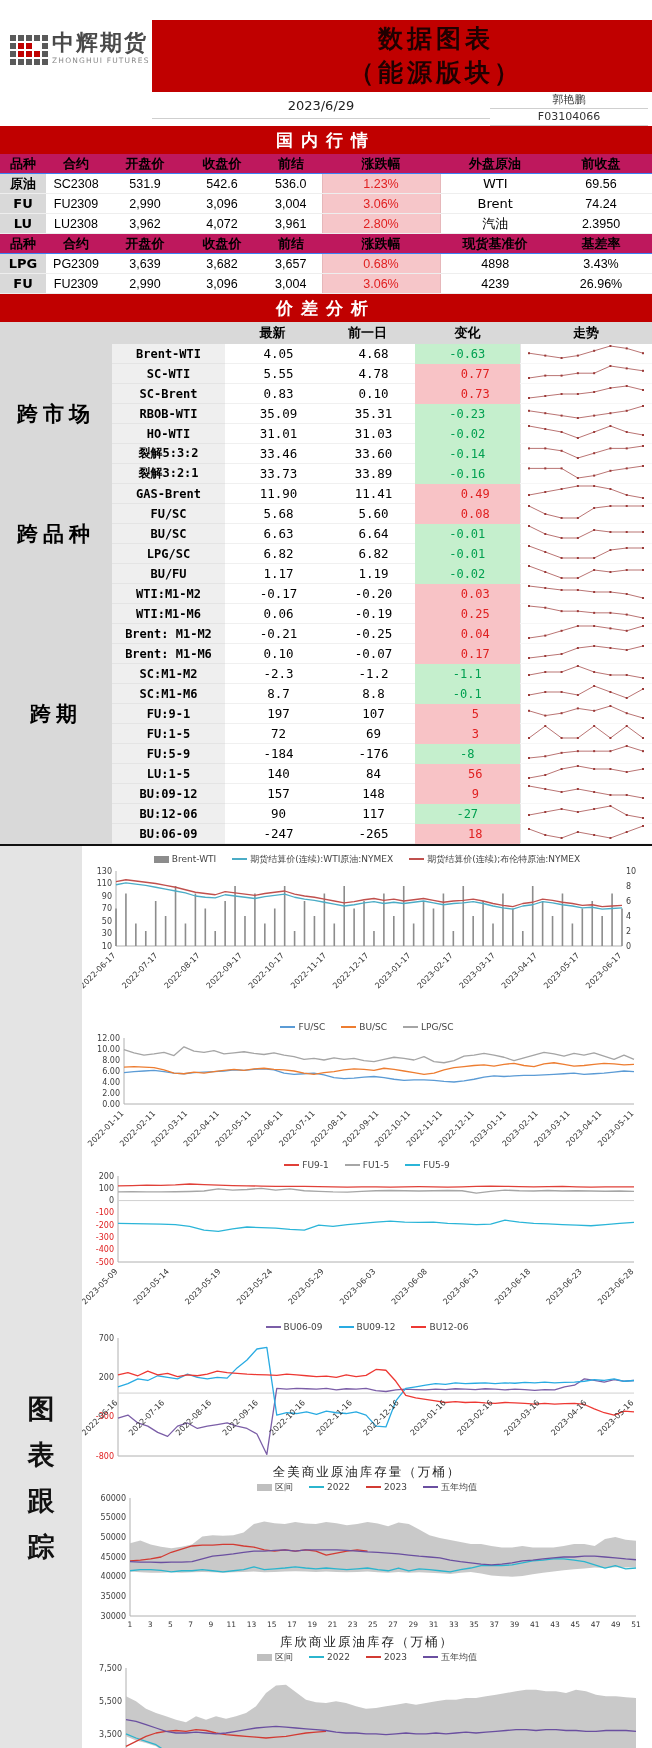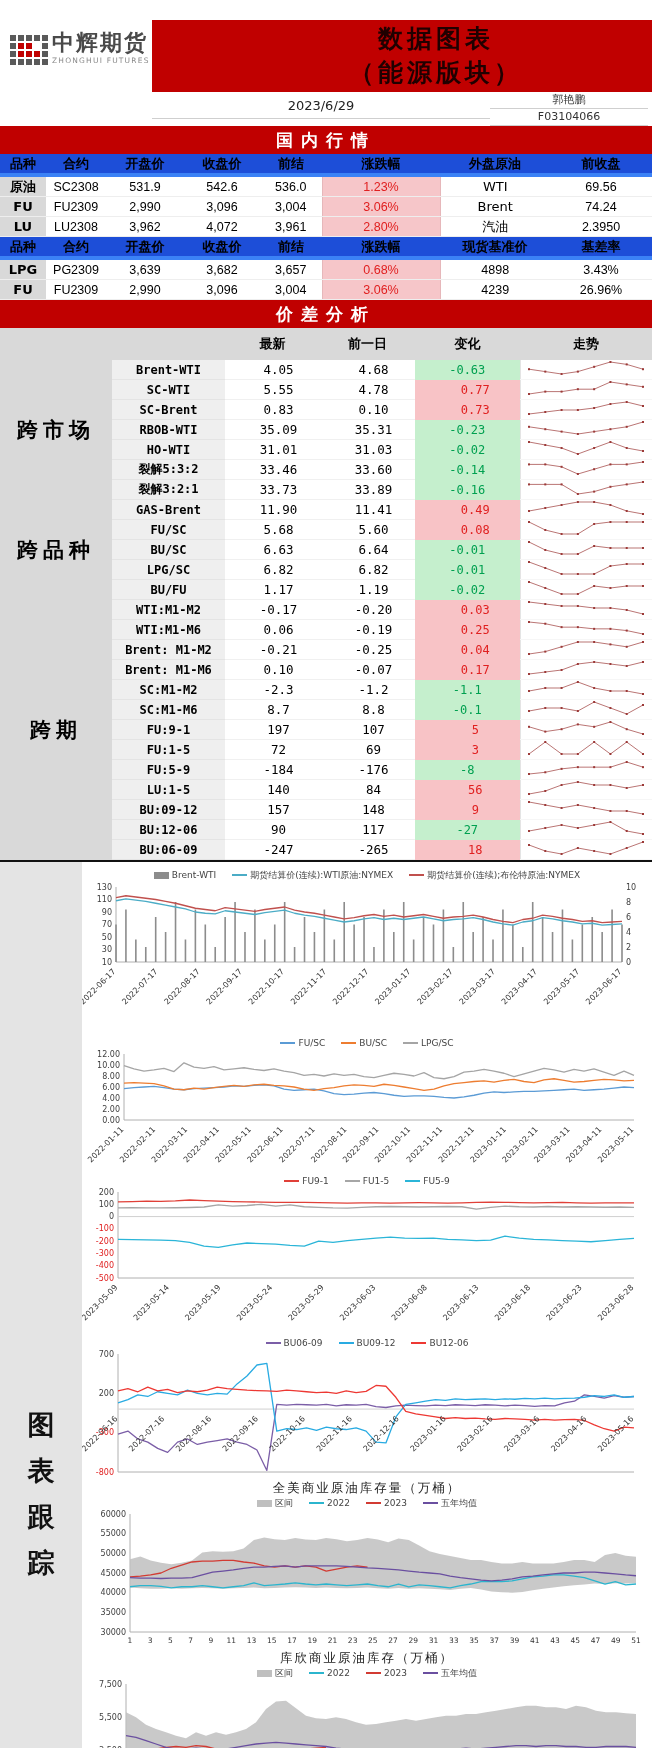--- a/index.html
+++ b/index.html
@@ -21,28 +21,28 @@
     display:flex;align-items:center;justify-content:center;font-size:13px;color:#222;}
   .analyst-cell{position:absolute;left:490px;top:92px;width:158px;height:34px;font-size:11px;color:#333;text-align:center;}
   .analyst-cell div{height:16px;line-height:16px;border-bottom:1px solid #cfcfcf;}
   
   .banner{height:28px;background:#c00000;color:#fff;font-weight:bold;font-size:17px;
     display:flex;align-items:center;justify-content:center;letter-spacing:8px;}
   
   table{border-collapse:collapse;width:652px;table-layout:fixed;}
   .t1{font-size:13px;}
   .t1 td,.t1 th{height:19px;text-align:center;padding:0;border-bottom:1px solid #eee;overflow:hidden;white-space:nowrap;}
-  .t1 th{background:#1d4ed8;font-weight:bold;border-bottom:4px solid #3b82f6;}
+  .t1 th{background:#be185d;font-weight:bold;border-bottom:1px solid #3b82f6;}
   .t1 td.variety{background:#d9d9d9;font-weight:bold;}
   .t1 td.num{font-family:Liberation Sans, sans-serif;font-size:12.5px;}
   .t1 td.chg{background:#f6c6c9;color:#e02020;border-left:1px solid #e6b7ba;border-right:1px solid #e6b7ba;}
   
   .t2{font-size:12px;}
   .t2 td,.t2 th{height:19px;text-align:center;padding:0;overflow:hidden;white-space:nowrap;}
-  .t2 th{background:#d9d9d9;font-weight:bold;font-size:13px;height:32px;}
+  .t2 th{background:#d9d9d9;font-weight:bold;font-size:13px;height:22px;}
   .t2 td.grp{background:#d9d9d9;font-size:21px;font-weight:bold;letter-spacing:5px;}
   .t2 td.nm{background:#efefef;font-weight:bold;font-family:"DejaVu Sans Mono",monospace;font-size:12px;border-bottom:1px solid #e4e4e4;}
   .t2 td.num{font-family:"DejaVu Sans Mono",monospace;font-size:12.5px;border-bottom:1px solid #f0f0f0;padding-left:12px;}
   .t2 td.chg-r{background:#f8c3c6;color:#e02020;font-family:"DejaVu Sans Mono",monospace;padding-left:16px;}
   .t2 td.chg-g{background:#c5efcd;color:#00a050;font-family:"DejaVu Sans Mono",monospace;}
   .t2 td.spk{background:#fff;border-left:1px solid #e4e4e4;border-bottom:1px solid #f6f6f6;}
   
   .charts{display:flex;border-top:2px solid #111;height:909px;}
   .side{width:82px;background:#e4e4e4;box-sizing:border-box;padding-top:545px;
     display:flex;flex-direction:column;align-items:center;gap:10px;

